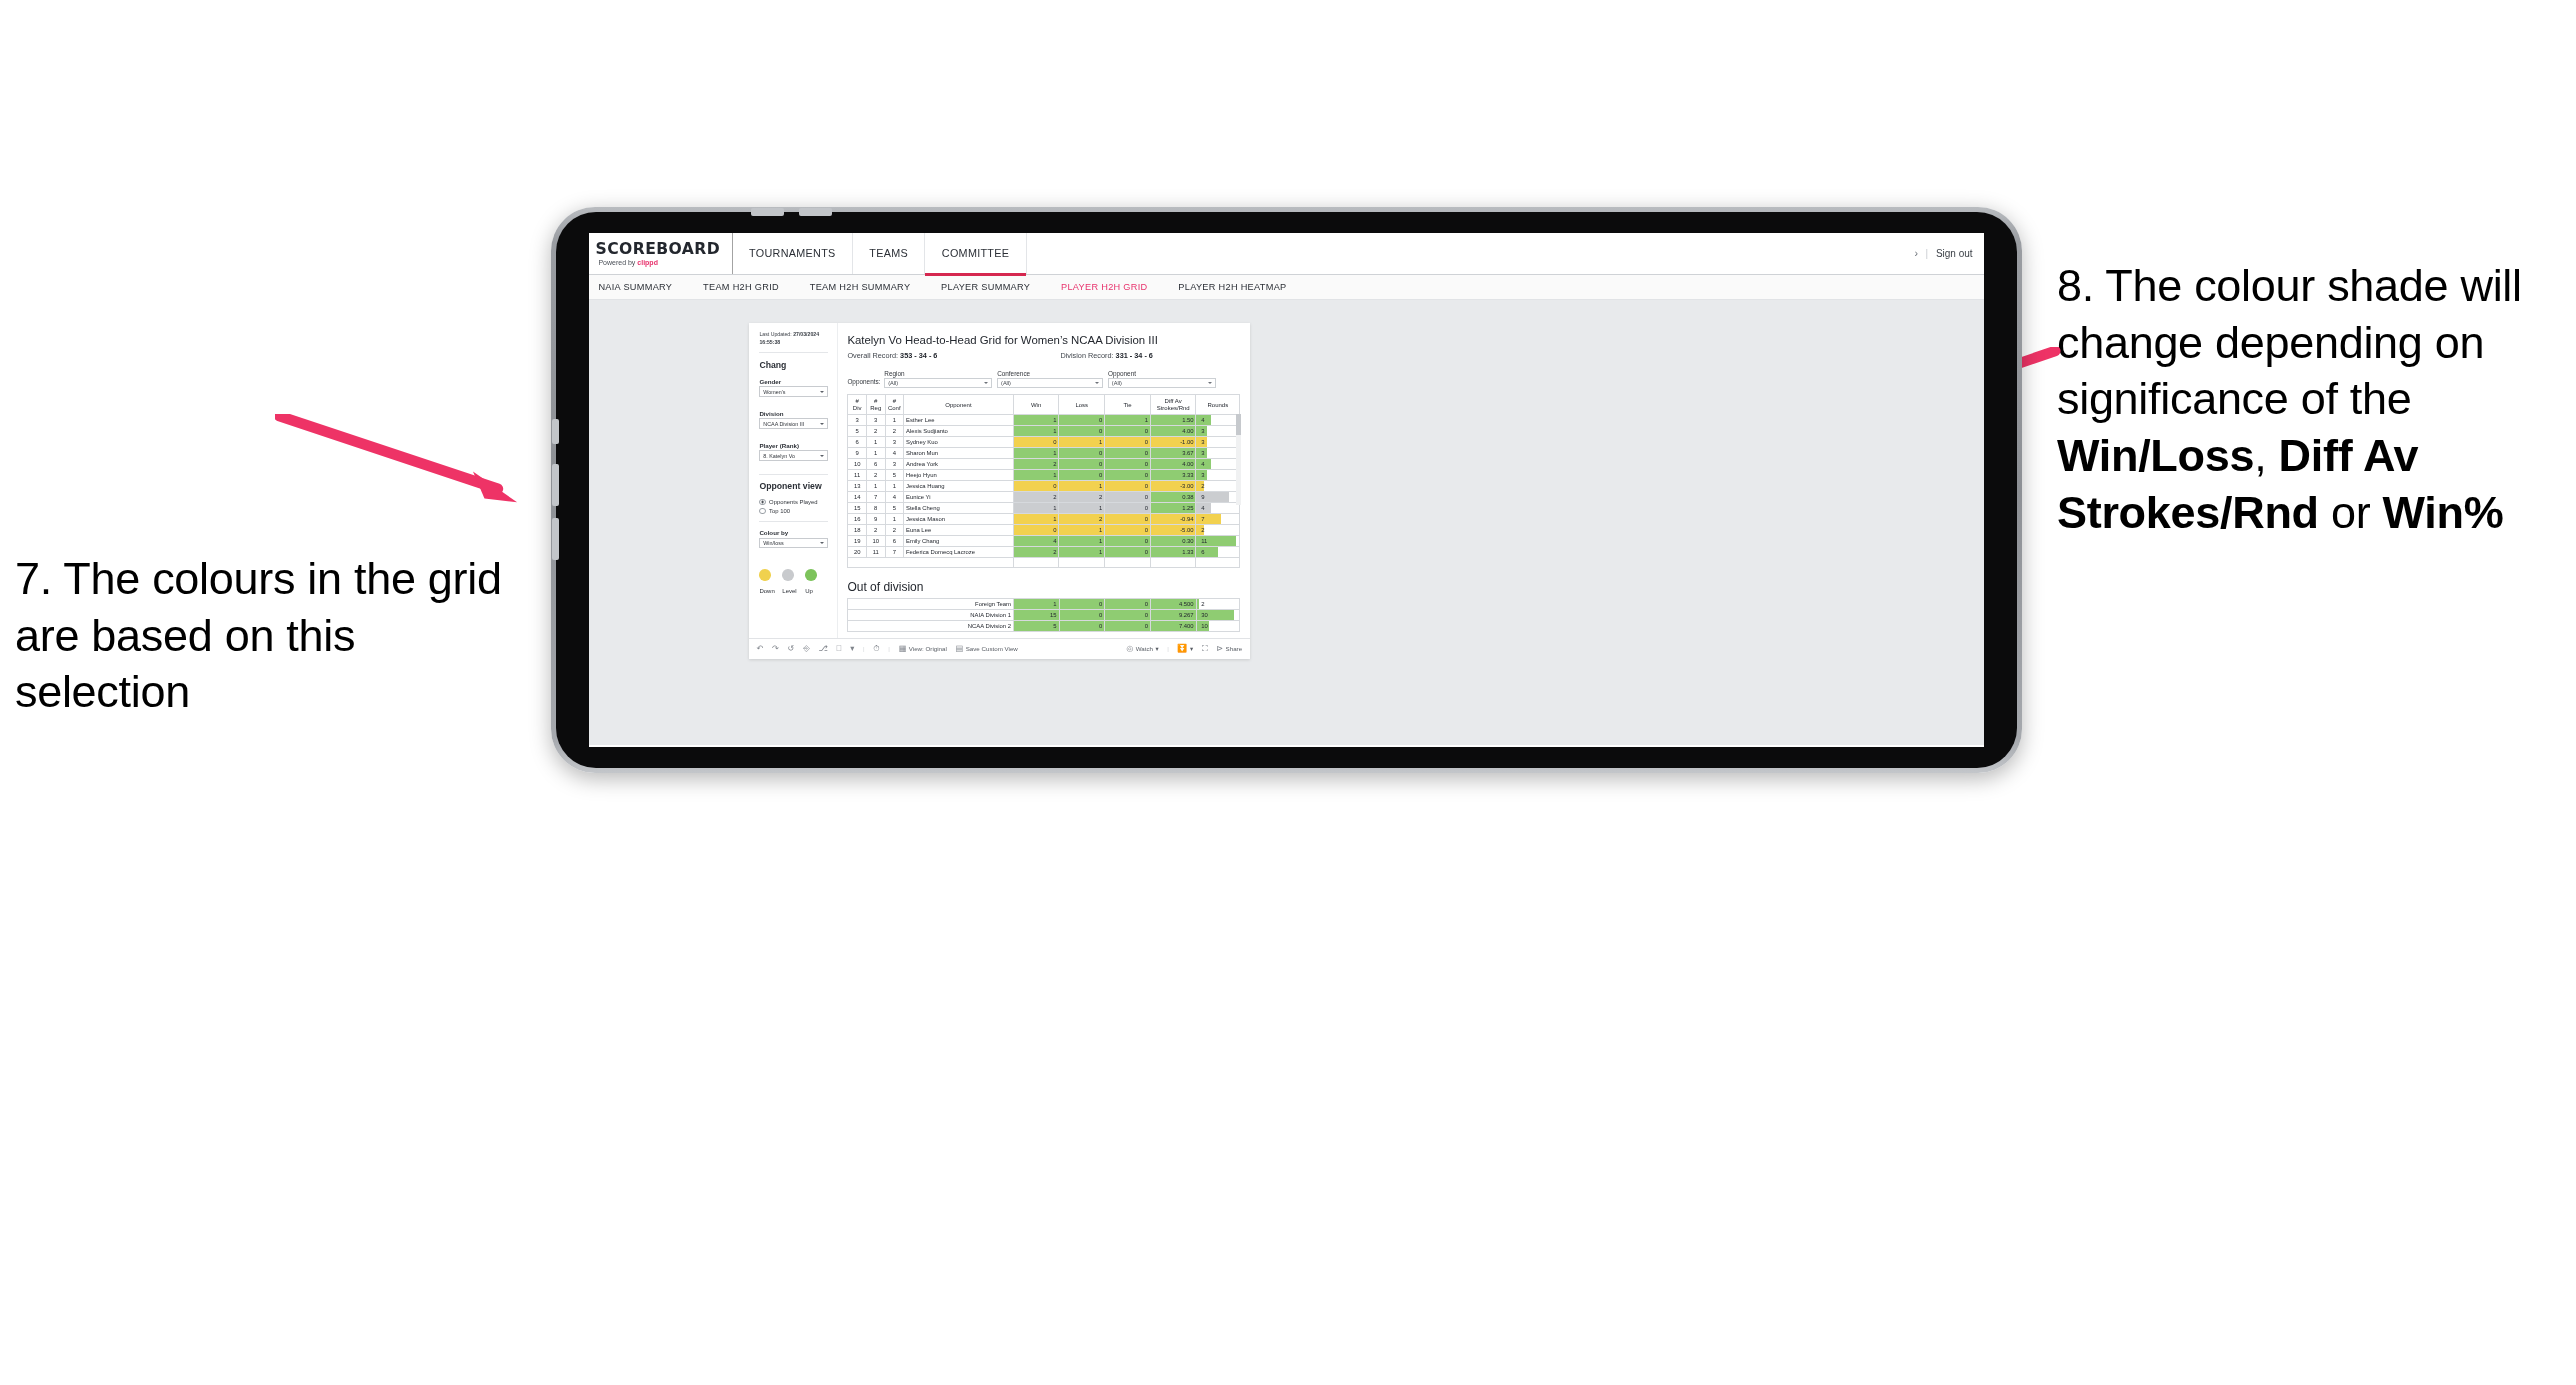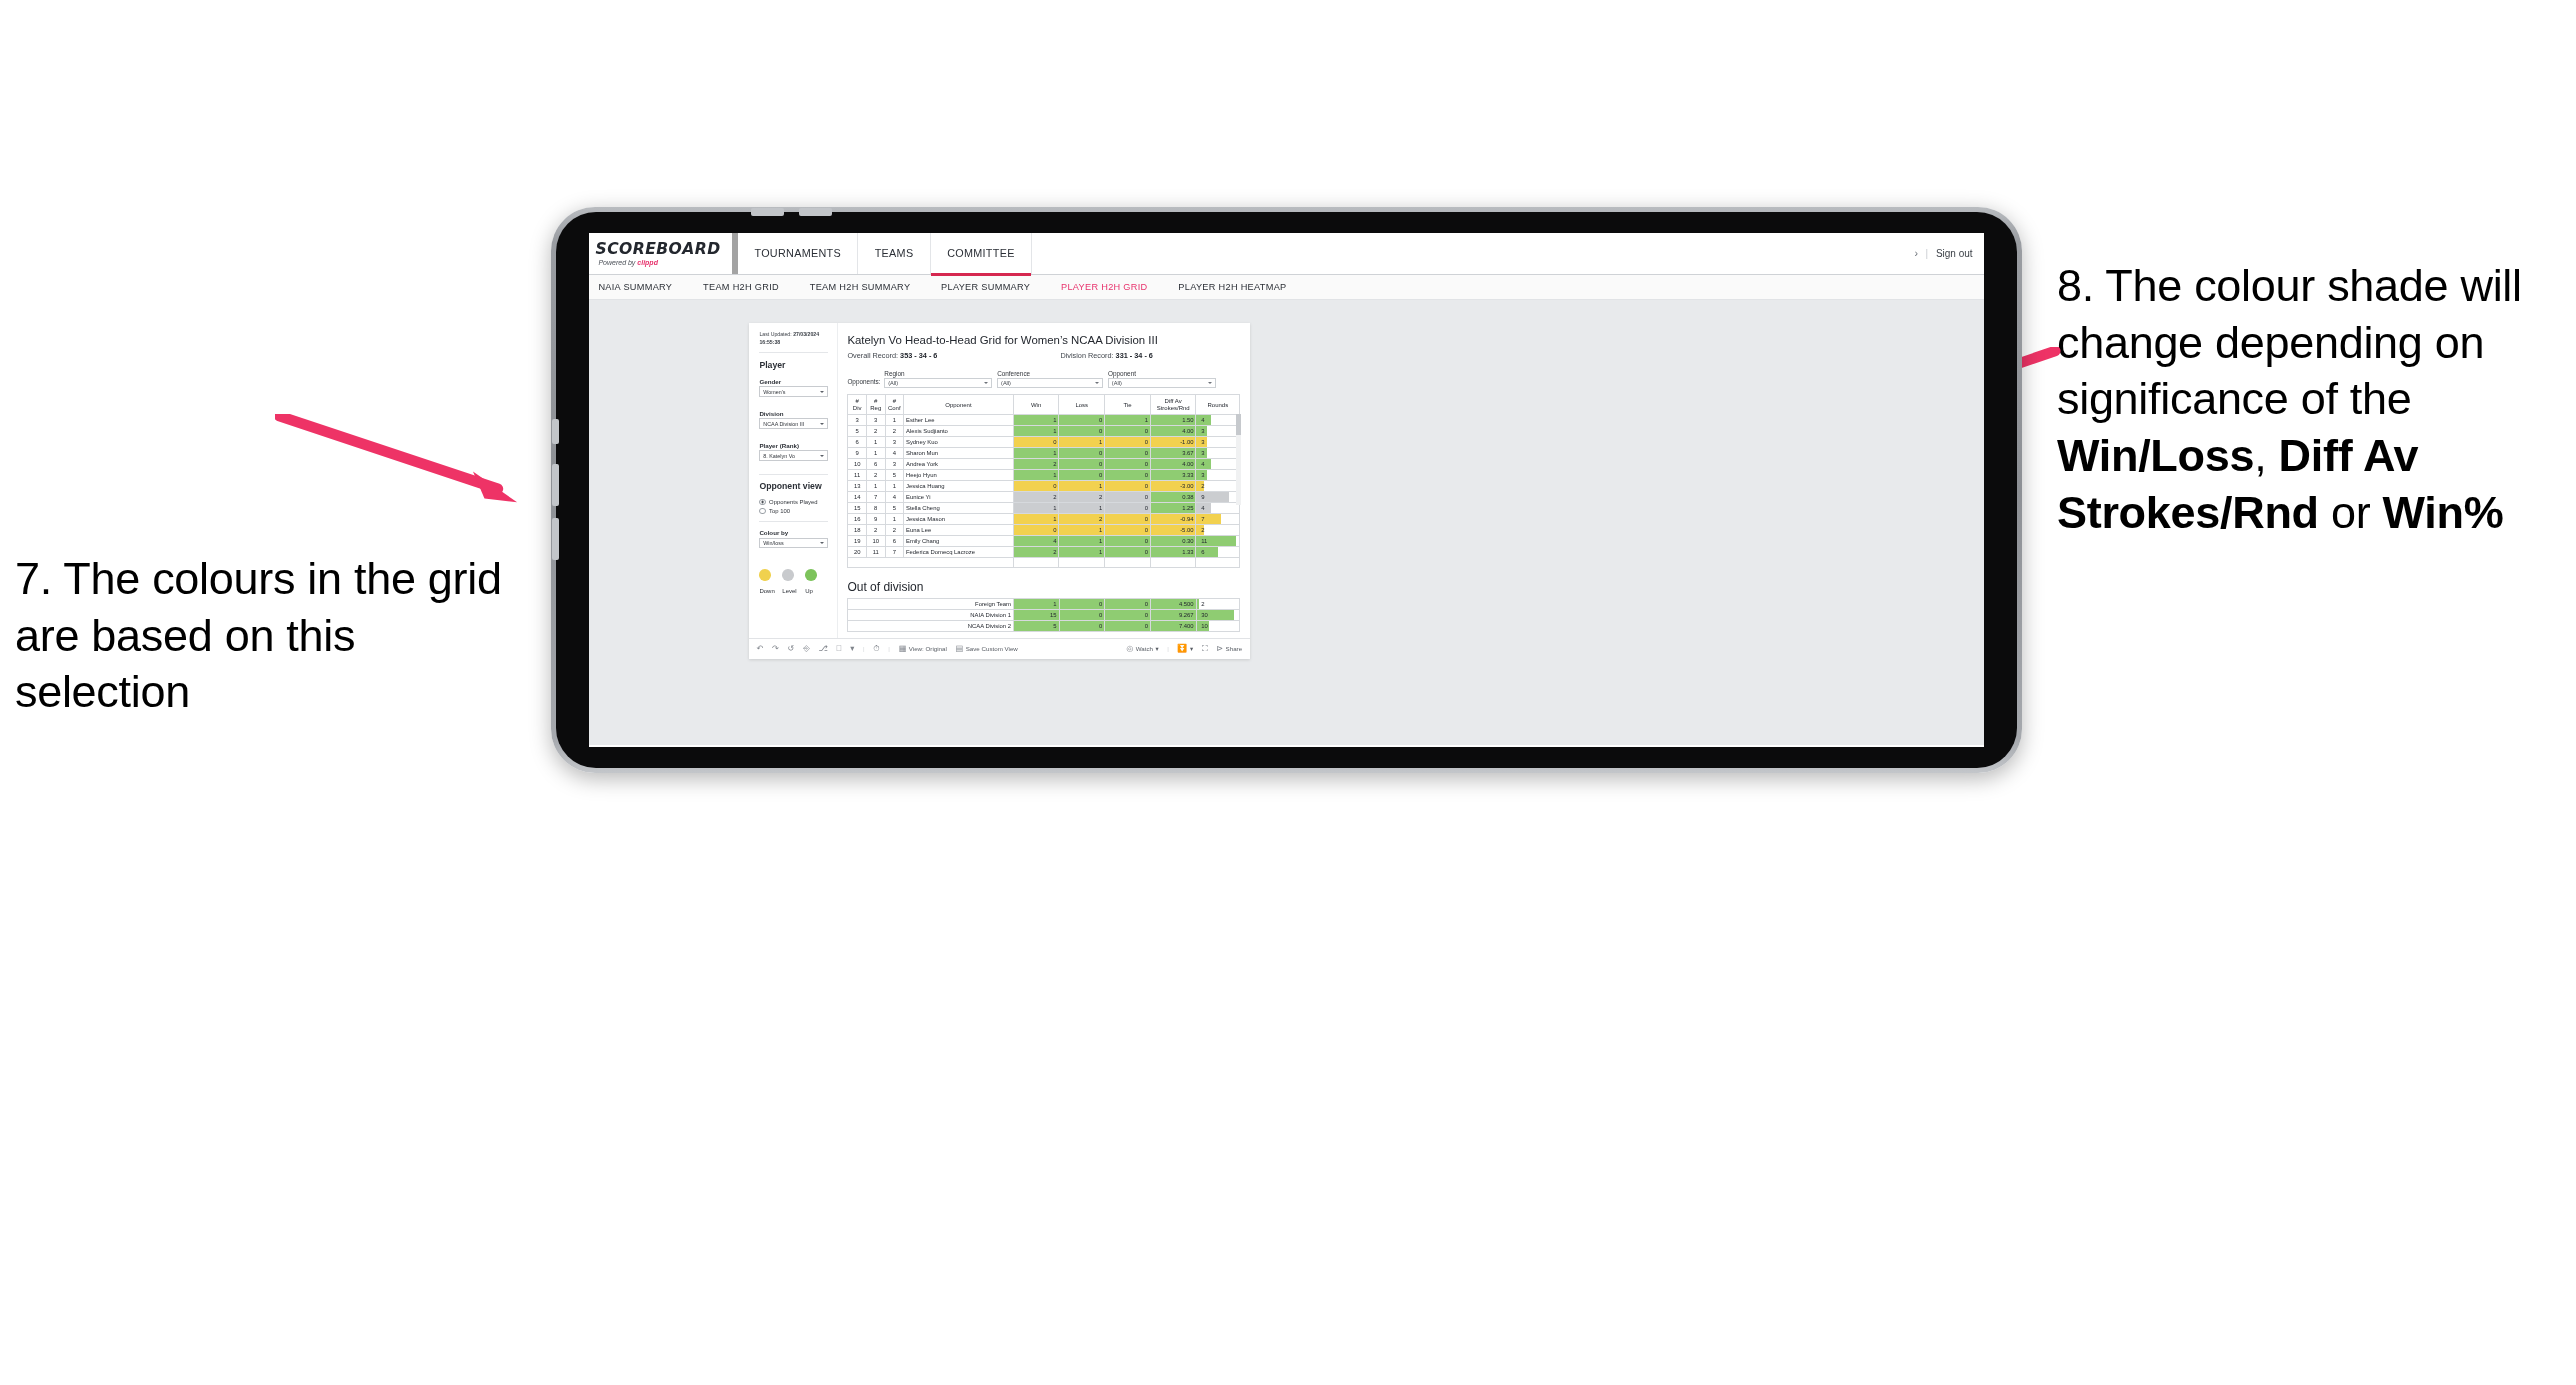--- a/index.html
+++ b/index.html
@@ -61,22 +61,21 @@
     height: 42px;
     background: #fff;
     display: flex;
     align-items: stretch;
     position: relative;
     border-bottom: 1.9px solid #cfd2d6;
   }
   .logo-box {
     padding: 4.8px 13.5px 3.9px 9.6px;
     display: flex; flex-direction: column; justify-content: center;
-    border-right: 6px solid #a3a3a3;
-    font-style: italic;
+    border-right: 1px solid #a3a3a3;
   }
   .logo-main {
     font-family: "DejaVu Sans", sans-serif;
     font-weight: 700; font-size: 15px;
     letter-spacing: 0.4px;
     color: #23272e;
     transform: scaleX(1.04);
     line-height: 1;
   }
   .logo-sub { font-size: 7px; color: #4a4f57; margin-top: 1.9px; line-height: 1; }
@@ -331,21 +330,21 @@
 
             <div class="viz-body">
 
               <div class="side">
                 <div class="upd">
                   <span>Last Updated: </span><b>27/03/2024</b><br>
                   <b>16:55:38</b>
                 </div>
                 <div class="hr"></div>
 
-                <div class="side-h">Player</div>
+                <div class="side-h">Chang</div>
 
                 <div class="fld-label">Gender</div>
                 <div class="fld">
                   <span>Women’s</span>
                   <span class="caret"></span>
                 </div>
 
                 <div class="fld-label">Division</div>
                 <div class="fld">
                   <span>NCAA Division III</span>

